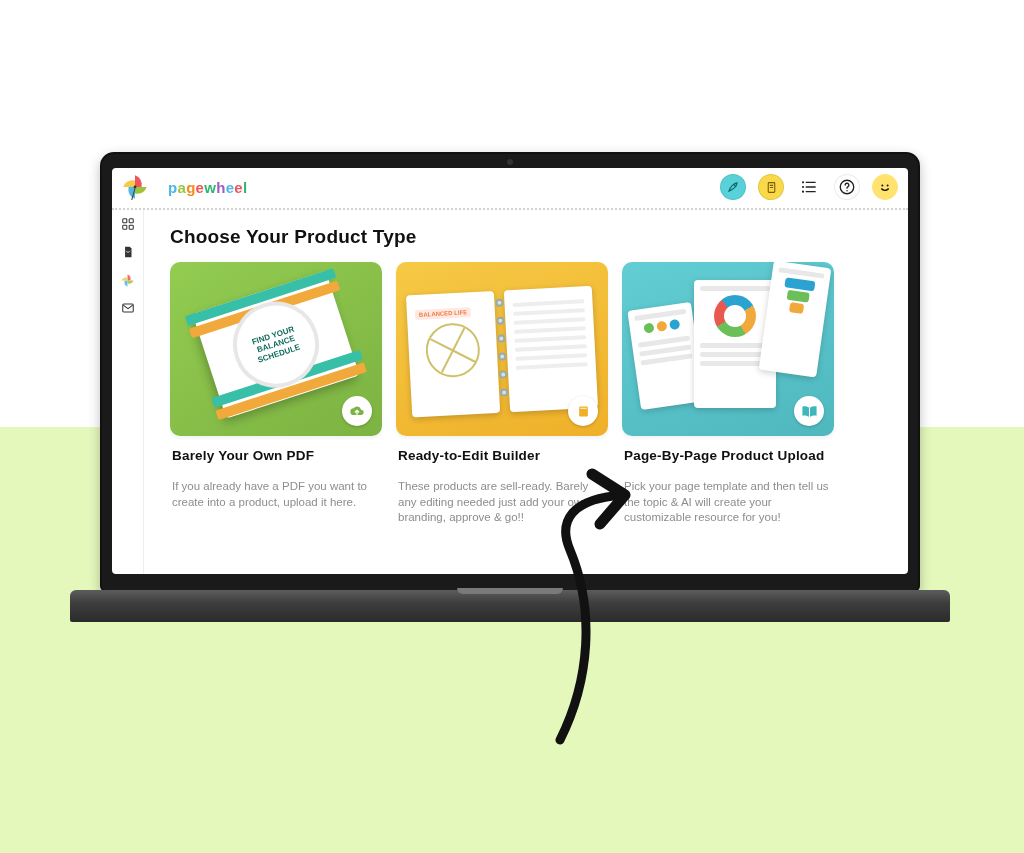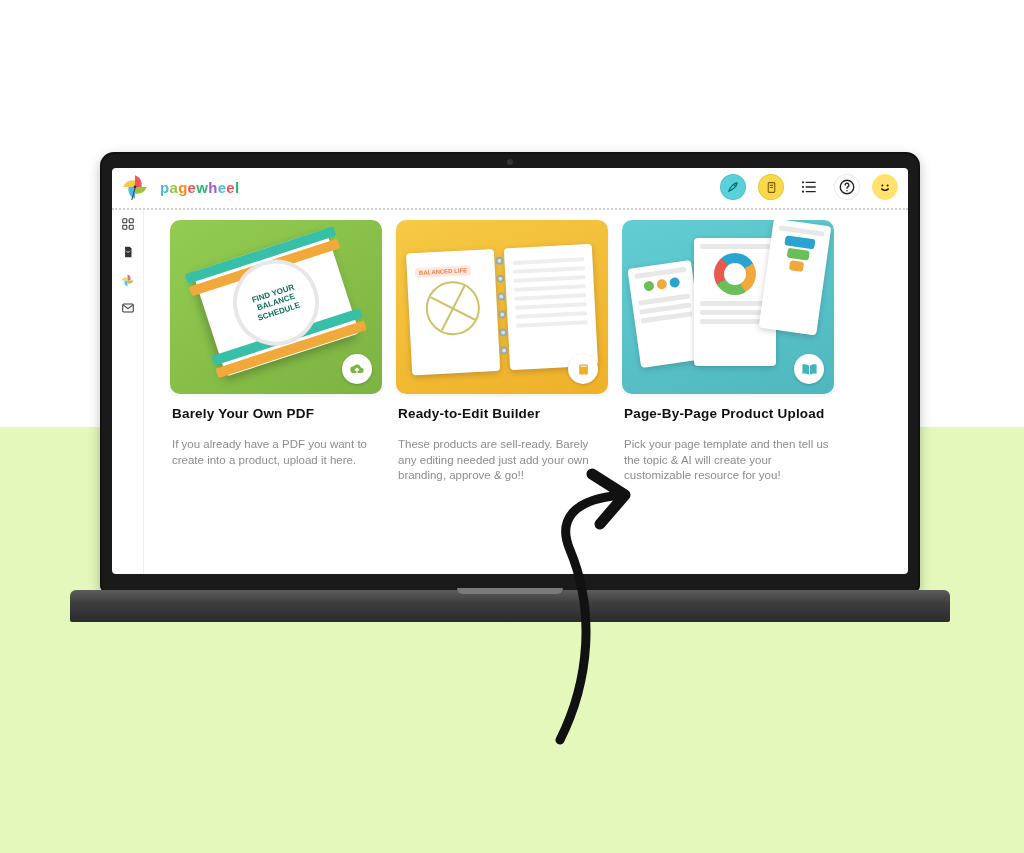--- a/index.html
+++ b/index.html
@@ -28,21 +28,21 @@
   }
   .screen {
     position: absolute; left: 42px; top: 16px; right: 42px; bottom: 88px;
     background: #fff; border-radius: 4px; overflow: hidden; display: flex; flex-direction: column;
   }
   .camera { position:absolute; left:50%; top:7px; width:6px; height:6px; background:#333; border-radius:50%; transform:translateX(-50%);}
   .topbar {
     display:flex; align-items:center; padding: 6px 10px 8px 10px; gap:8px;
     border-bottom: 2px dotted #d2d2d2;
   }
-  .logo-wrap { display:flex; align-items:center; gap:12px; }
+  .logo-wrap { display:flex; align-items:center; gap:20px; }
   .pinwheel { width:26px; height:26px; }
   .brand { font-weight:700; font-size:15px; letter-spacing:.3px; }
   .brand .b1{color:#4fb8e8;} .brand .b2{color:#9bc53d;} .brand .b3{color:#f28c1b;}
   .brand .b4{color:#f2545b;} .brand .b5{color:#2bb673;} .brand .b6{color:#a35bc1;}
   .brand .b7{color:#4fb8e8;} .brand .b8{color:#f2545b;} .brand .b9{color:#2bb673;}
   .topbar .spacer{flex:1;}
   .icon-btn { width:26px; height:26px; border-radius:50%; display:flex; align-items:center; justify-content:center; margin-left:4px; cursor:pointer; border:1px solid rgba(0,0,0,.08);}
   .icon-btn.cyan{background:#59d1d8;}
   .icon-btn.yellow{background:#f9d84a;}
   .icon-btn.plain{background:#fff;}
@@ -197,20 +197,21 @@
         </div>
         <div class="sv">
           <svg width="14" height="14" viewBox="0 0 24 24">
               <rect x="3" y="5" width="18" height="14" rx="2" fill="none" stroke="#111" stroke-width="1.8"></rect>
               <path d="M4 7l8 6 8-6" fill="none" stroke="#111" stroke-width="1.8"></path>
             </svg>
         </div>
       </div>
 
       <div class="content">
+        <h1 class="page-title">Choose Your Product Type</h1>
         <div class="cards">
 
           <div class="card">
             <div class="thumb green">
               <div class="book1">
                 <div class="cover"></div>
                 <div class="stripe s1"></div>
                   <div class="stripe s2"></div>
                 <div class="stripe s3"></div>
                   <div class="stripe s4"></div>

